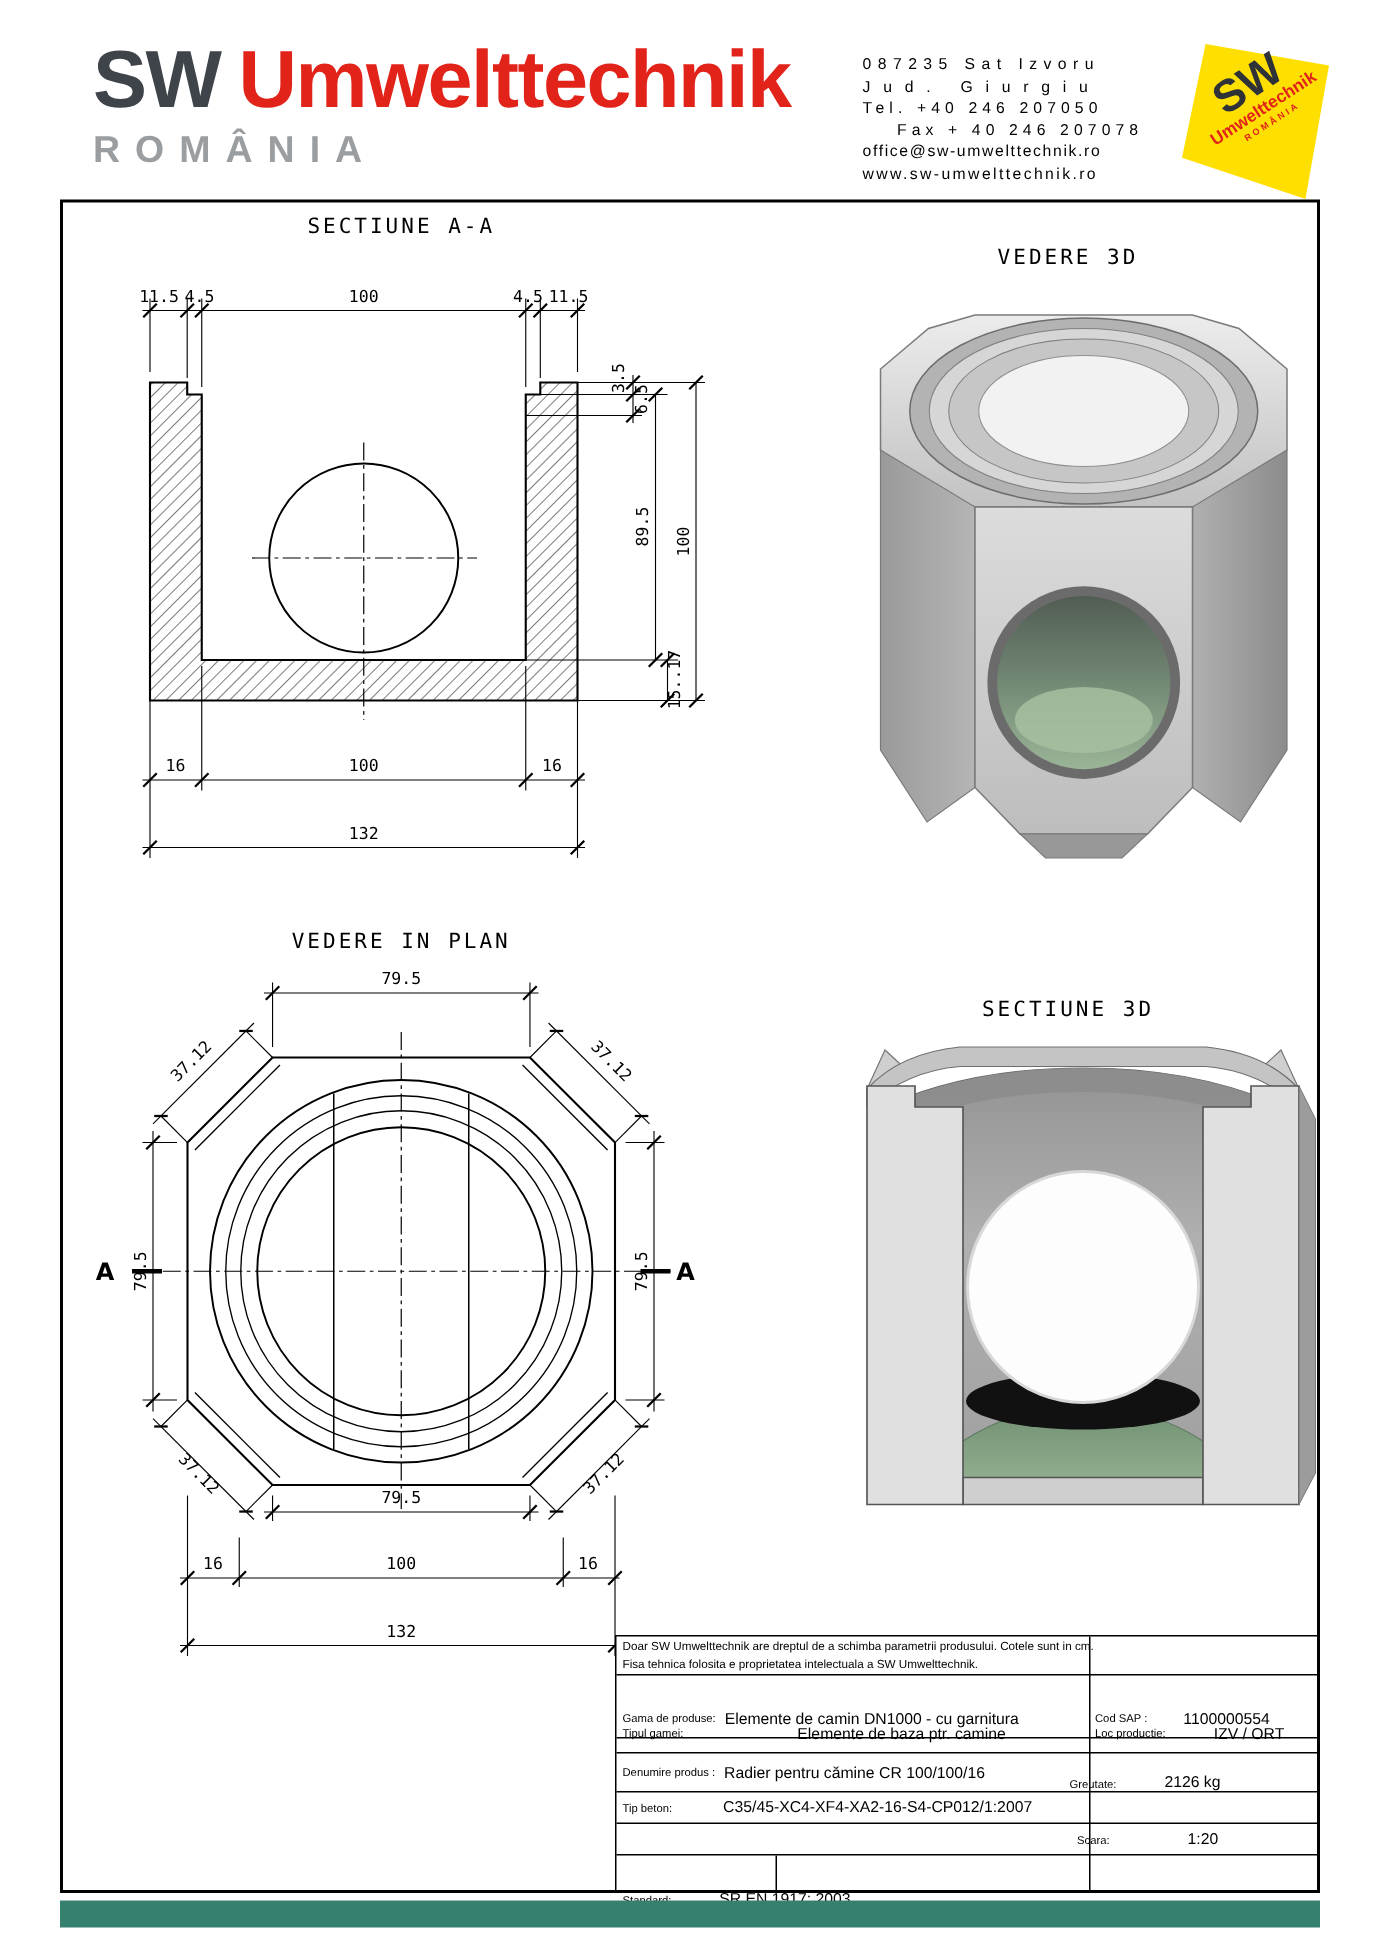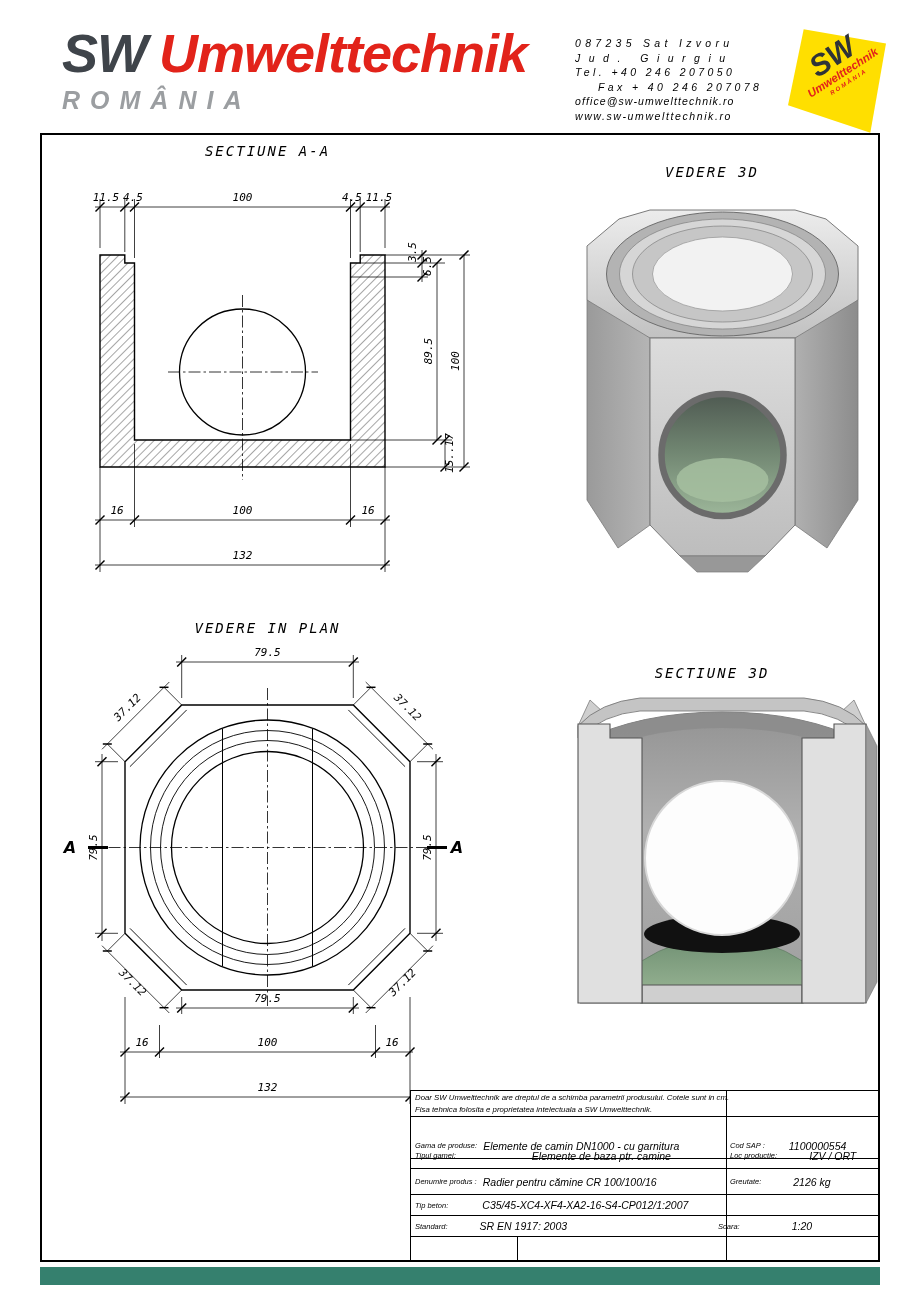--- a/index.html
+++ b/index.html
@@ -1,16 +1,16 @@
 <!DOCTYPE html>
 <html><head>
 <meta charset="utf-8">
 <style>
   html,body{margin:0;padding:0;background:#fff;}
-  .page{position:relative;width:920px;height:1301px;background:#fff;font-family:"Liberation Sans",sans-serif;overflow:hidden;font-style:italic;}
+  .page{position:relative;width:920px;height:1301px;background:#fff;font-family:"Liberation Sans",sans-serif;overflow:hidden;}
 
   
   .brand{position:absolute;left:62px;top:26px;line-height:1;}
   .brand-sw{font-size:54px;font-weight:bold;color:#3f444a;letter-spacing:-1px;}
   .brand-name{font-size:54px;font-weight:bold;color:#e2231a;margin-left:12px;letter-spacing:-1px;}
   .brand-country{font-size:25px;font-weight:bold;color:#9b9ea1;letter-spacing:10px;margin-top:8px;}
   .contact{position:absolute;left:575px;top:36px;font-size:10.5px;color:#000;line-height:14.5px;white-space:nowrap;}
   .c0{letter-spacing:4.3px;} .c1{letter-spacing:8.5px;} .c2{letter-spacing:3.4px;}
   .c3{letter-spacing:3.4px;margin-left:23px;} .c4{letter-spacing:1.1px;} .c5{letter-spacing:1.6px;}
   .badge{position:absolute;left:788px;top:26px;width:98px;height:110px;}
@@ -346,33 +346,33 @@
       <div class="tb-cell" style="left:315px;width:153px;">
         <span class="tb-label">Loc productie:</span>
         <span class="tb-value" style="margin-left:26px;">IZV / ORT</span>
       </div>
     </div>
     <div class="tb-row" style="top:78px;height:26px;">
       <div class="tb-cell" style="left:0;width:315px;">
         <span class="tb-label">Denumire produs :</span>
         <span class="tb-value">Radier pentru cămine CR 100/100/16</span>
       </div>
-      <div class="tb-cell" style="left:315px;width:153px;">
+      <div class="tb-cell" style="left:298px;width:153px;align-items:flex-end;">
         <span class="tb-label">Greutate:</span>
         <span class="tb-value" style="margin-left:26px;">2126 kg</span>
       </div>
     </div>
     <div class="tb-row" style="top:104px;height:21px;">
       <div class="tb-cell" style="left:0;width:315px;">
         <span class="tb-label">Tip beton:</span>
         <span class="tb-value" style="margin-left:28px;">C35/45-XC4-XF4-XA2-16-S4-CP012/1:2007</span>
       </div>
     </div>
     <div class="tb-row" style="top:125px;height:21px;">
-      <div class="tb-cell" style="left:0;width:315px;">
+      <div class="tb-cell" style="left:0;width:315px;margin-top:40px;">
         <span class="tb-label">Standard:</span>
         <span class="tb-value" style="margin-left:26px;">SR EN 1917: 2003</span>
       </div>
       <div class="tb-cell" style="left:303px;width:153px;">
         <span class="tb-label">Scara:</span>
         <span class="tb-value" style="margin-left:46px;">1:20</span>
       </div>
     </div>
     <div class="tb-vdiv"></div>
     <div class="tb-vdiv2"></div>

